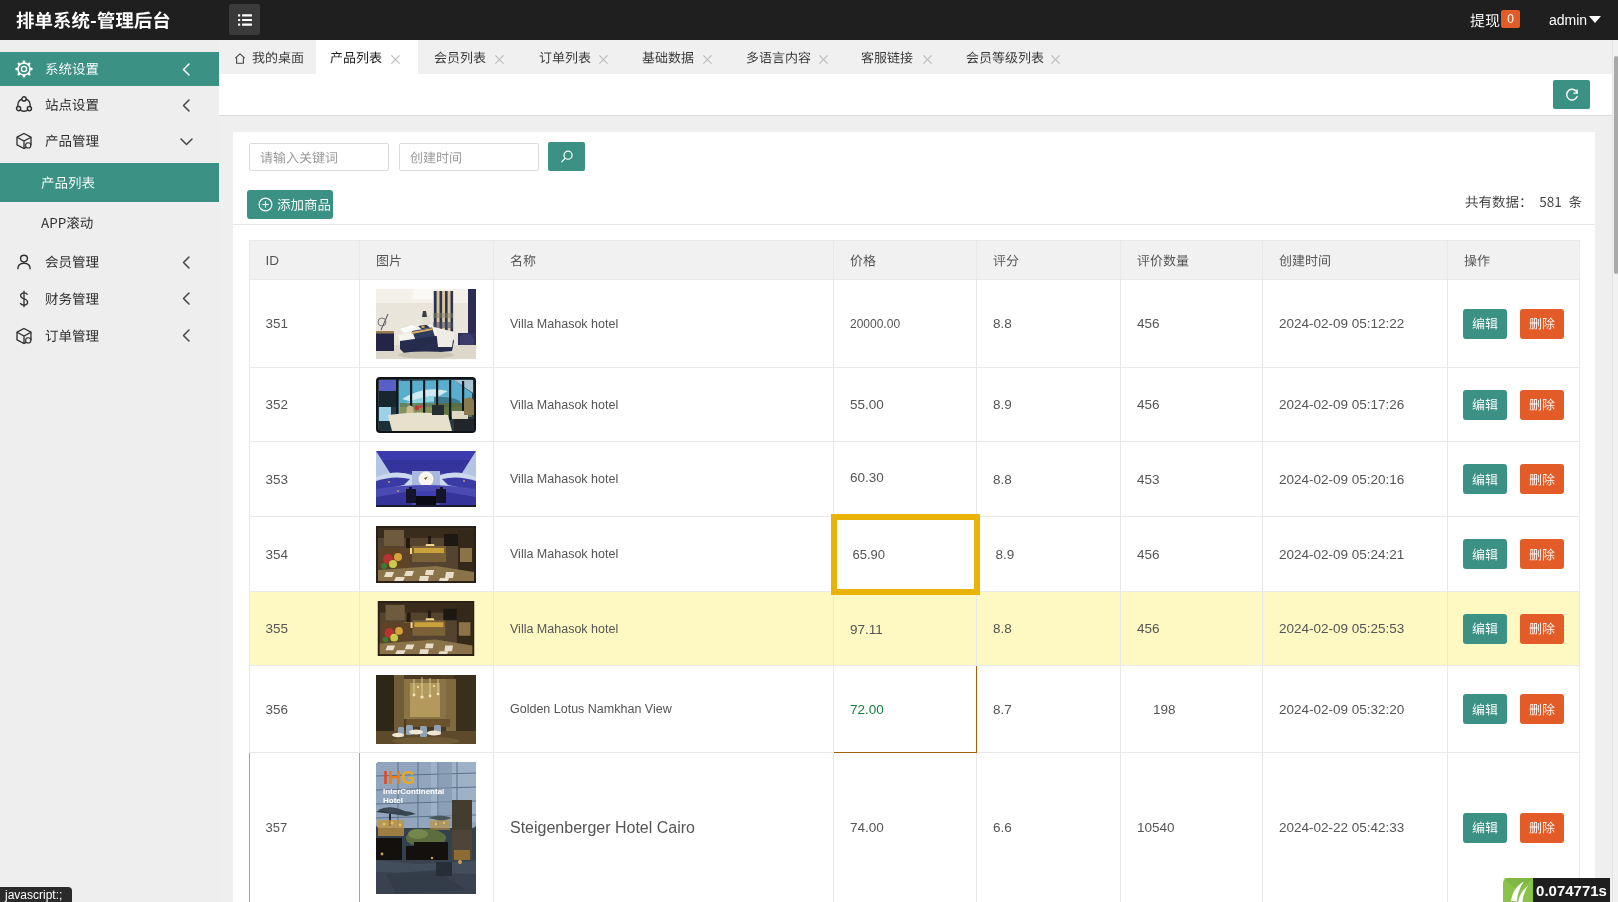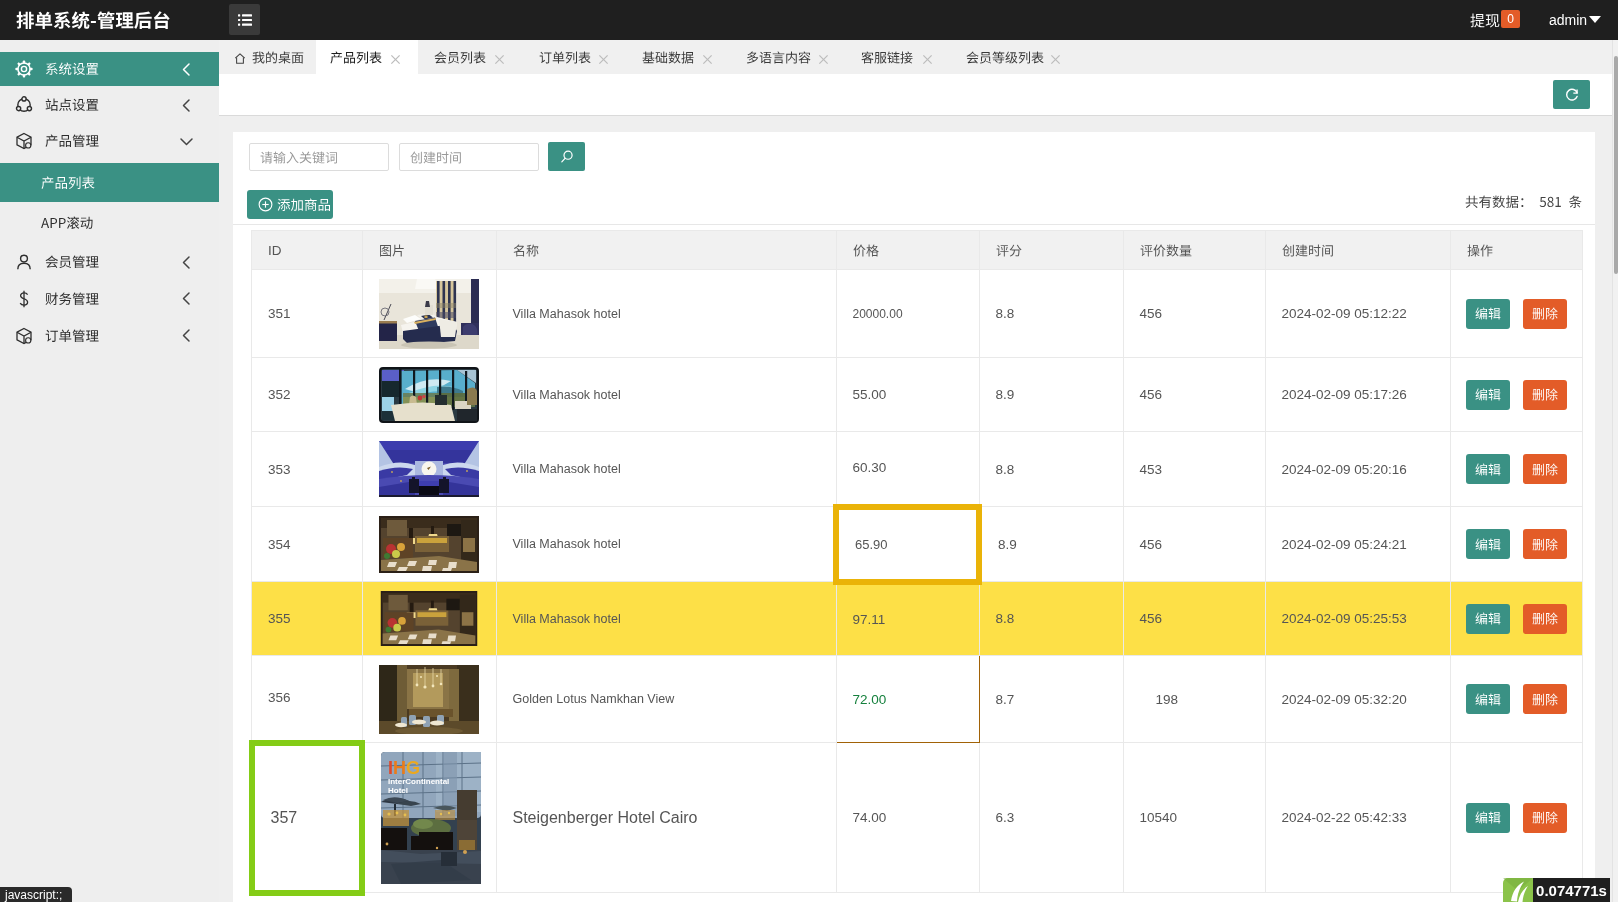--- a/index.html
+++ b/index.html
@@ -296,21 +296,21 @@
         <svg style="width:54.0px;height:13.5px;" viewBox="0 -880 4000 1000" preserveAspectRatio="none">
           <path d="M407 -289C384 -213 342 -126 280 -75L335 -34C400 -92 441 -186 466 -266ZM643 -254C672 -187 701 -99 709 -40L770 -63C760 -120 732 -207 699 -273ZM766 -281C823 -205 883 -100 907 -31L970 -63C944 -132 884 -233 825 -309ZM533 -397V-3C533 9 529 13 515 13C502 13 459 14 409 12C418 33 427 60 430 80C497 80 541 79 568 68C595 57 603 37 603 -2V-397ZM85 -777C143 -748 213 -701 246 -667L291 -728C256 -761 186 -804 129 -831ZM38 -506C98 -480 170 -437 205 -405L248 -466C212 -498 140 -537 79 -561ZM60 25 127 67C171 -22 221 -139 259 -239L199 -281C157 -173 100 -49 60 25ZM327 -783V-713H548C537 -667 522 -622 503 -579H281V-508H466C416 -427 347 -357 254 -311C268 -297 290 -270 300 -254C414 -313 494 -403 550 -508H676C732 -408 826 -316 922 -270C933 -288 956 -314 971 -328C888 -363 807 -431 754 -508H954V-579H584C601 -622 615 -667 627 -713H920V-783Z M1572 -716V65H1644V-9H1838V57H1913V-716ZM1644 -81V-643H1838V-81ZM1195 -827 1194 -650H1053V-577H1192C1185 -325 1154 -103 1028 29C1047 41 1074 64 1086 81C1221 -66 1256 -306 1265 -577H1417C1409 -192 1400 -55 1379 -26C1370 -13 1360 -9 1345 -10C1327 -10 1284 -10 1237 -14C1250 7 1257 39 1259 61C1304 64 1350 65 1378 61C1407 57 1426 48 1444 22C1475 -21 1482 -167 1490 -612C1490 -623 1490 -650 1490 -650H1267L1269 -827Z M2274 -643C2296 -607 2322 -556 2336 -526L2405 -554C2392 -583 2363 -631 2341 -666ZM2560 -404C2626 -357 2713 -291 2756 -250L2801 -302C2756 -341 2668 -405 2603 -449ZM2395 -442C2350 -393 2280 -341 2220 -305C2231 -290 2249 -258 2255 -245C2319 -288 2398 -356 2451 -416ZM2659 -660C2642 -620 2612 -564 2584 -523H2118V78H2190V-459H2816V-4C2816 12 2810 16 2793 16C2777 18 2719 18 2657 16C2667 33 2676 57 2680 74C2766 74 2816 74 2846 64C2876 54 2885 36 2885 -3V-523H2662C2687 -558 2715 -601 2739 -642ZM2314 -277V-1H2378V-49H2682V-277ZM2378 -221H2619V-104H2378ZM2441 -825C2454 -797 2468 -762 2480 -732H2061V-667H2940V-732H2562C2550 -765 2531 -809 2513 -844Z M3302 -726H3701V-536H3302ZM3229 -797V-464H3778V-797ZM3083 -357V80H3155V26H3364V71H3439V-357ZM3155 -47V-286H3364V-47ZM3549 -357V80H3621V26H3849V74H3925V-357ZM3621 -47V-286H3849V-47Z" fill="#fff"></path>
         </svg>
       </div>
 <div class="abs row" style="right:13px;top:60px;height:20px">
         <svg style="width:117.0px;height:13.5px;" viewBox="0 -880 8665 1000" preserveAspectRatio="none">
           <path d="M587 -150C682 -80 804 20 864 80L935 34C870 -27 745 -122 653 -189ZM329 -187C273 -112 160 -25 62 28C79 41 106 65 121 81C222 23 335 -70 407 -157ZM89 -628V-556H280V-318H48V-245H956V-318H720V-556H920V-628H720V-831H643V-628H357V-831H280V-628ZM357 -318V-556H643V-318Z M1391 -840C1379 -797 1365 -753 1347 -710H1063V-640H1316C1252 -508 1160 -386 1040 -304C1054 -290 1078 -263 1088 -246C1151 -291 1207 -345 1255 -406V79H1329V-119H1748V-15C1748 0 1743 6 1726 6C1707 7 1646 8 1580 5C1590 26 1601 57 1605 77C1691 77 1746 77 1779 66C1812 53 1822 30 1822 -14V-524H1336C1359 -562 1379 -600 1397 -640H1939V-710H1427C1442 -747 1455 -785 1467 -822ZM1329 -289H1748V-184H1329ZM1329 -353V-456H1748V-353Z M2443 -821C2425 -782 2393 -723 2368 -688L2417 -664C2443 -697 2477 -747 2506 -793ZM2088 -793C2114 -751 2141 -696 2150 -661L2207 -686C2198 -722 2171 -776 2143 -815ZM2410 -260C2387 -208 2355 -164 2317 -126C2279 -145 2240 -164 2203 -180C2217 -204 2233 -231 2247 -260ZM2110 -153C2159 -134 2214 -109 2264 -83C2200 -37 2123 -5 2041 14C2054 28 2070 54 2077 72C2169 47 2254 8 2326 -50C2359 -30 2389 -11 2412 6L2460 -43C2437 -59 2408 -77 2375 -95C2428 -152 2470 -222 2495 -309L2454 -326L2442 -323H2278L2300 -375L2233 -387C2226 -367 2216 -345 2206 -323H2070V-260H2175C2154 -220 2131 -183 2110 -153ZM2257 -841V-654H2050V-592H2234C2186 -527 2109 -465 2039 -435C2054 -421 2071 -395 2080 -378C2141 -411 2207 -467 2257 -526V-404H2327V-540C2375 -505 2436 -458 2461 -435L2503 -489C2479 -506 2391 -562 2342 -592H2531V-654H2327V-841ZM2629 -832C2604 -656 2559 -488 2481 -383C2497 -373 2526 -349 2538 -337C2564 -374 2586 -418 2606 -467C2628 -369 2657 -278 2694 -199C2638 -104 2560 -31 2451 22C2465 37 2486 67 2493 83C2595 28 2672 -41 2731 -129C2781 -44 2843 24 2921 71C2933 52 2955 26 2972 12C2888 -33 2822 -106 2771 -198C2824 -301 2858 -426 2880 -576H2948V-646H2663C2677 -702 2689 -761 2698 -821ZM2809 -576C2793 -461 2769 -361 2733 -276C2695 -366 2667 -468 2648 -576Z M3484 -238V81H3550V40H3858V77H3927V-238H3734V-362H3958V-427H3734V-537H3923V-796H3395V-494C3395 -335 3386 -117 3282 37C3299 45 3330 67 3344 79C3427 -43 3455 -213 3464 -362H3663V-238ZM3468 -731H3851V-603H3468ZM3468 -537H3663V-427H3467L3468 -494ZM3550 -22V-174H3858V-22ZM3167 -839V-638H3042V-568H3167V-349C3115 -333 3067 -319 3029 -309L3049 -235L3167 -273V-14C3167 0 3162 4 3150 4C3138 5 3099 5 3056 4C3065 24 3075 55 3077 73C3140 74 3179 71 3203 59C3228 48 3237 27 3237 -14V-296L3352 -334L3341 -403L3237 -370V-568H3350V-638H3237V-839Z M4250 -486C4290 -486 4326 -515 4326 -560C4326 -606 4290 -636 4250 -636C4210 -636 4174 -606 4174 -560C4174 -515 4210 -486 4250 -486ZM4250 4C4290 4 4326 -26 4326 -71C4326 -117 4290 -146 4250 -146C4210 -146 4174 -117 4174 -71C4174 -26 4210 4 4250 4Z M5762 13C5885 13 6002 -78 6002 -238C6002 -400 5902 -472 5781 -472C5737 -472 5704 -461 5671 -443L5690 -655H5966V-733H5610L5586 -391L5635 -360C5677 -388 5708 -403 5757 -403C5849 -403 5909 -341 5909 -236C5909 -129 5840 -63 5753 -63C5668 -63 5614 -102 5573 -144L5527 -84C5577 -35 5647 13 5762 13Z M6335 13C6472 13 6564 -70 6564 -176C6564 -277 6505 -332 6441 -369V-374C6484 -408 6538 -474 6538 -551C6538 -664 6462 -744 6337 -744C6223 -744 6136 -669 6136 -558C6136 -481 6182 -426 6235 -389V-385C6168 -349 6101 -280 6101 -182C6101 -69 6199 13 6335 13ZM6385 -398C6298 -432 6219 -471 6219 -558C6219 -629 6268 -676 6336 -676C6414 -676 6460 -619 6460 -546C6460 -492 6434 -442 6385 -398ZM6336 -55C6248 -55 6182 -112 6182 -190C6182 -260 6224 -318 6283 -356C6387 -314 6477 -278 6477 -179C6477 -106 6421 -55 6336 -55Z M6698 0H7100V-76H6953V-733H6883C6843 -710 6796 -693 6731 -681V-623H6862V-76H6698Z M7965 -182C7917 -121 7827 -48 7761 -10C7777 2 7799 27 7811 43C7879 -1 7972 -84 8025 -155ZM8294 -145C8364 -88 8445 -6 8483 47L8540 4C8501 -50 8417 -129 8348 -184ZM8332 -683C8289 -631 8233 -586 8167 -548C8104 -585 8050 -628 8009 -679L8013 -683ZM8043 -842C7991 -751 7888 -647 7739 -575C7756 -564 7780 -538 7793 -520C7856 -554 7911 -592 7959 -633C7998 -587 8044 -546 8096 -511C7976 -454 7836 -418 7700 -399C7714 -382 7729 -351 7735 -332C7884 -356 8037 -399 8167 -468C8286 -404 8429 -361 8584 -339C8594 -359 8613 -390 8629 -406C8485 -424 8351 -458 8239 -510C8326 -566 8399 -636 8447 -721L8397 -752L8383 -748H8070C8091 -774 8109 -800 8125 -826ZM8126 -393V-287H7812V-220H8126V-3C8126 8 8122 11 8111 11C8100 12 8060 12 8022 10C8032 29 8042 57 8045 76C8103 76 8142 76 8168 65C8195 54 8202 35 8202 -3V-220H8517V-287H8202V-393Z" fill="#444"></path>
         </svg>
       </div>
 <div class="abs" style="left:0;top:92px;width:1362px;height:1px;background:#e7e7e7"></div>
-<table style="position:absolute;left:15.5px;top:98px;border-collapse:collapse;table-layout:fixed;width:1330.5px">
+<table style="position:absolute;left:15.5px;top:108px;border-collapse:collapse;table-layout:fixed;width:1330.5px">
         <colgroup>
           <col style="width:110.5px">
           <col style="width:134px">
           <col style="width:340px">
           <col style="width:143px">
           <col style="width:144px">
           <col style="width:142px">
           <col style="width:185px">
           <col style="width:132px">
         </colgroup>
@@ -575,21 +575,21 @@
                   </svg>
                 </div>
                 <div class="btn" style="width:44px;height:30px;background:#e35c28">
                   <svg style="width:26.0px;height:13px;" viewBox="0 -880 2000 1000" preserveAspectRatio="none">
                     <path d="M709 -729V-164H770V-729ZM854 -823V-5C854 10 849 14 836 14C823 14 781 15 733 13C743 32 753 62 755 80C819 80 860 78 885 67C910 56 920 36 920 -5V-823ZM44 -450V-381H108V-331C108 -207 103 -59 39 43C55 50 82 69 94 81C162 -27 171 -199 171 -332V-381H264V-12C264 -1 260 3 250 3C239 3 207 4 171 3C180 20 188 51 190 69C243 69 277 67 298 55C320 44 327 23 327 -11V-381H397V-374C397 -242 393 -71 337 46C352 53 380 69 392 79C452 -44 460 -235 460 -375V-381H553V-12C553 0 549 3 539 4C528 4 496 4 460 3C469 21 477 51 479 69C533 69 566 67 587 56C609 44 616 24 616 -11V-381H668V-450H616V-808H397V-450H327V-808H108V-450ZM171 -741H264V-450H171ZM460 -741H553V-450H460Z M1474 -221C1440 -149 1389 -74 1336 -22C1353 -12 1382 8 1394 19C1445 -36 1502 -122 1541 -202ZM1764 -200C1817 -136 1879 -47 1907 10L1967 -25C1938 -81 1877 -166 1820 -229ZM1078 -800V77H1145V-732H1274C1250 -665 1219 -576 1189 -505C1266 -426 1285 -358 1285 -303C1285 -271 1279 -244 1262 -233C1254 -226 1243 -224 1229 -223C1213 -222 1191 -222 1167 -225C1178 -205 1184 -177 1185 -158C1209 -157 1236 -157 1257 -159C1278 -162 1297 -168 1311 -179C1340 -199 1352 -241 1352 -296C1351 -358 1333 -430 1256 -513C1292 -592 1331 -691 1362 -774L1314 -803L1303 -800ZM1371 -345V-276H1634V-7C1634 6 1630 11 1614 11C1600 12 1551 12 1495 10C1507 30 1517 59 1521 79C1593 79 1639 78 1668 66C1697 55 1706 34 1706 -7V-276H1954V-345H1706V-467H1860V-533H1465V-467H1634V-345ZM1661 -847C1595 -727 1470 -611 1344 -546C1362 -532 1383 -509 1394 -492C1493 -549 1590 -634 1664 -730C1749 -624 1835 -557 1924 -501C1935 -522 1957 -546 1975 -561C1882 -611 1789 -678 1702 -784L1725 -822Z" fill="#fff"></path>
                   </svg>
                 </div>
               </div>
             </td>
           </tr>
-          <tr style="height:74px;background:#fde047">
+          <tr style="height:74px;background:#fef9c3">
             <td style="border:1px solid #e9e9e9;padding-left:16px;font-size:13.5px;color:#555">355</td>
             <td style="border:1px solid #e9e9e9;padding-left:16px">
               <svg width="100" height="55" viewBox="0 0 100 57">
 <rect width="100" height="57" fill="#2b2017"></rect>
 <rect x="2" y="2" width="96" height="53" fill="#54432e"></rect>
 <rect x="2" y="2" width="96" height="10" fill="#3a2c1c"></rect>
 <rect x="8" y="4" width="20" height="16" fill="#6e5a3c"></rect>
 <rect x="30" y="12" width="4" height="10" fill="#241a10"></rect>
                 <path d="M27 22 h10 l2 6 h-14 Z" fill="#f0d98c"></path>
 <rect x="52" y="10" width="3" height="8" fill="#241a10"></rect>
@@ -691,21 +691,21 @@
                 </div>
                 <div class="btn" style="width:44px;height:30px;background:#e35c28">
                   <svg style="width:26.0px;height:13px;" viewBox="0 -880 2000 1000" preserveAspectRatio="none">
                     <path d="M709 -729V-164H770V-729ZM854 -823V-5C854 10 849 14 836 14C823 14 781 15 733 13C743 32 753 62 755 80C819 80 860 78 885 67C910 56 920 36 920 -5V-823ZM44 -450V-381H108V-331C108 -207 103 -59 39 43C55 50 82 69 94 81C162 -27 171 -199 171 -332V-381H264V-12C264 -1 260 3 250 3C239 3 207 4 171 3C180 20 188 51 190 69C243 69 277 67 298 55C320 44 327 23 327 -11V-381H397V-374C397 -242 393 -71 337 46C352 53 380 69 392 79C452 -44 460 -235 460 -375V-381H553V-12C553 0 549 3 539 4C528 4 496 4 460 3C469 21 477 51 479 69C533 69 566 67 587 56C609 44 616 24 616 -11V-381H668V-450H616V-808H397V-450H327V-808H108V-450ZM171 -741H264V-450H171ZM460 -741H553V-450H460Z M1474 -221C1440 -149 1389 -74 1336 -22C1353 -12 1382 8 1394 19C1445 -36 1502 -122 1541 -202ZM1764 -200C1817 -136 1879 -47 1907 10L1967 -25C1938 -81 1877 -166 1820 -229ZM1078 -800V77H1145V-732H1274C1250 -665 1219 -576 1189 -505C1266 -426 1285 -358 1285 -303C1285 -271 1279 -244 1262 -233C1254 -226 1243 -224 1229 -223C1213 -222 1191 -222 1167 -225C1178 -205 1184 -177 1185 -158C1209 -157 1236 -157 1257 -159C1278 -162 1297 -168 1311 -179C1340 -199 1352 -241 1352 -296C1351 -358 1333 -430 1256 -513C1292 -592 1331 -691 1362 -774L1314 -803L1303 -800ZM1371 -345V-276H1634V-7C1634 6 1630 11 1614 11C1600 12 1551 12 1495 10C1507 30 1517 59 1521 79C1593 79 1639 78 1668 66C1697 55 1706 34 1706 -7V-276H1954V-345H1706V-467H1860V-533H1465V-467H1634V-345ZM1661 -847C1595 -727 1470 -611 1344 -546C1362 -532 1383 -509 1394 -492C1493 -549 1590 -634 1664 -730C1749 -624 1835 -557 1924 -501C1935 -522 1957 -546 1975 -561C1882 -611 1789 -678 1702 -784L1725 -822Z" fill="#fff"></path>
                   </svg>
                 </div>
               </div>
             </td>
           </tr>
           <tr style="height:150px;background:#fff">
-            <td style="border:6px solid #84cc16;padding-left:16px;font-size:16px;color:#555">357</td>
+            <td style="border:1px solid #84cc16;padding-left:16px;font-size:13px;color:#555">357</td>
             <td style="border:1px solid #e9e9e9;padding-left:16px">
               <svg width="100" height="132" viewBox="0 0 100 132">
 <rect width="100" height="132" rx="4" fill="#33414f"></rect>
 <rect x="0" y="0" width="100" height="66" rx="4" fill="#91a6bc"></rect>
 <path d="M55 0 h45 v60 h-45 Z" fill="#9db2c6"></path>
 <g stroke="#5c7288" stroke-width="1">
                   <line x1="0" y1="14" x2="100" y2="11"></line>
                   <line x1="0" y1="28" x2="100" y2="25"></line>
                   <line x1="0" y1="42" x2="100" y2="39"></line>
                   <line x1="0" y1="56" x2="100" y2="53"></line>
@@ -750,21 +750,21 @@
 <g fill="#d0a052">
                   <circle cx="84" cy="100" r="2"></circle>
                   <circle cx="6" cy="92" r="1.4"></circle>
                   <circle cx="56" cy="96" r="1.2"></circle>
                 </g>
 <path d="M60 100 h16 v14 h-16 Z" fill="#262e38"></path>
 </svg>
             </td>
             <td style="border:1px solid #e9e9e9;padding-left:16px;font-size:16px;color:#555">Steigenberger Hotel Cairo</td>
             <td style="border:1px solid #e9e9e9;padding-left:16px;font-size:13.5px;color:#555">74.00</td>
-            <td style="border:1px solid #e9e9e9;padding-left:16px;font-size:13.5px;color:#555">6.3</td>
+            <td style="border:1px solid #e9e9e9;padding-left:16px;font-size:13.5px;color:#555">6.6</td>
             <td style="border:1px solid #e9e9e9;padding-left:16px;font-size:13.5px;color:#555">10540</td>
             <td style="border:1px solid #e9e9e9;padding-left:16px;font-size:13.5px;color:#555">2024-02-22 05:42:33</td>
             <td style="border:1px solid #e9e9e9;padding-left:15px">
               <div class="row" style="gap:13px">
                 <div class="btn" style="width:44px;height:30px;background:#3a9184">
                   <svg style="width:26.0px;height:13px;" viewBox="0 -880 2000 1000" preserveAspectRatio="none">
                     <path d="M40 -54 58 15C140 -18 245 -61 346 -103L332 -163C223 -121 114 -79 40 -54ZM61 -423C75 -430 98 -435 205 -450C167 -386 132 -335 116 -316C87 -278 66 -252 45 -248C53 -230 64 -196 68 -182C87 -194 118 -204 339 -255C336 -271 333 -298 334 -317L167 -282C238 -374 307 -486 364 -597L303 -632C286 -593 265 -554 245 -517L133 -505C190 -593 246 -706 287 -815L215 -840C179 -719 112 -587 91 -554C71 -520 55 -496 38 -491C46 -473 57 -438 61 -423ZM624 -350V-202H541V-350ZM675 -350H746V-202H675ZM481 -412V72H541V-143H624V47H675V-143H746V46H797V-143H871V7C871 14 868 16 861 17C854 17 836 17 814 16C822 32 829 56 831 73C867 73 890 71 908 62C926 52 930 35 930 8V-413L871 -412ZM797 -350H871V-202H797ZM605 -826C621 -798 637 -762 648 -732H414V-515C414 -361 405 -139 314 21C329 28 360 50 372 63C465 -99 482 -335 483 -498H920V-732H729C717 -765 697 -811 675 -846ZM483 -668H850V-561H483Z M1551 -751H1819V-650H1551ZM1482 -808V-594H1892V-808ZM1081 -332C1089 -340 1119 -346 1153 -346H1244V-202L1040 -167L1056 -94L1244 -132V76H1313V-146L1427 -169L1423 -234L1313 -214V-346H1405V-414H1313V-568H1244V-414H1148C1176 -483 1204 -565 1228 -650H1412V-722H1247C1255 -756 1263 -791 1269 -825L1196 -840C1191 -801 1183 -761 1174 -722H1047V-650H1157C1136 -570 1115 -504 1105 -479C1088 -435 1075 -403 1058 -398C1066 -380 1077 -346 1081 -332ZM1815 -472V-386H1560V-472ZM1400 -76 1412 -8 1815 -40V80H1885V-46L1959 -52L1960 -115L1885 -110V-472H1953V-535H1423V-472H1491V-82ZM1815 -329V-242H1560V-329ZM1815 -185V-105L1560 -86V-185Z" fill="#fff"></path>
                   </svg>
                 </div>
                 <div class="btn" style="width:44px;height:30px;background:#e35c28">

